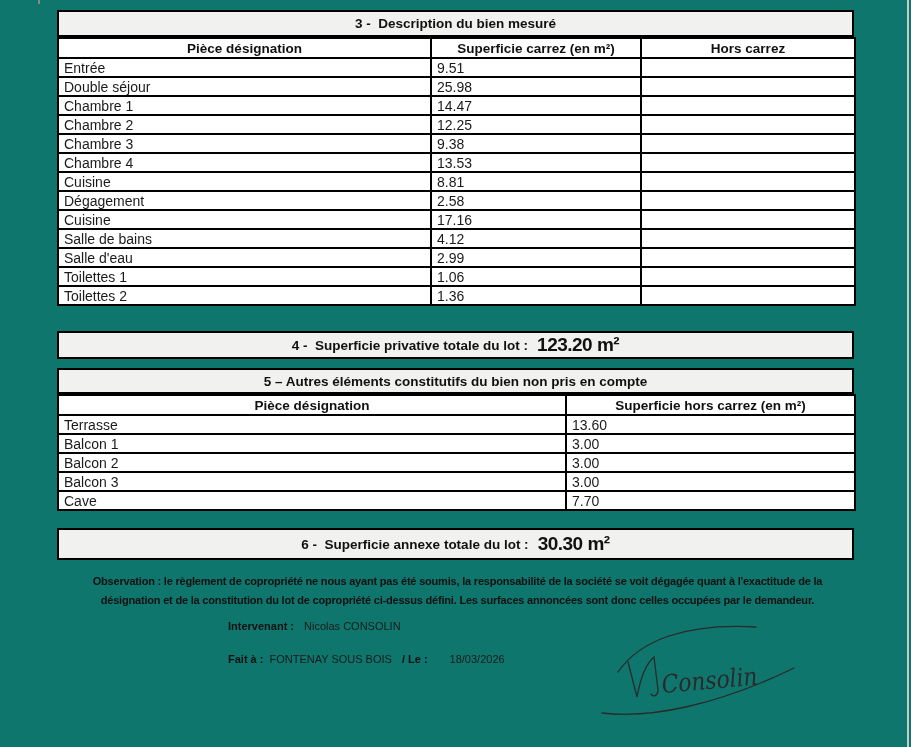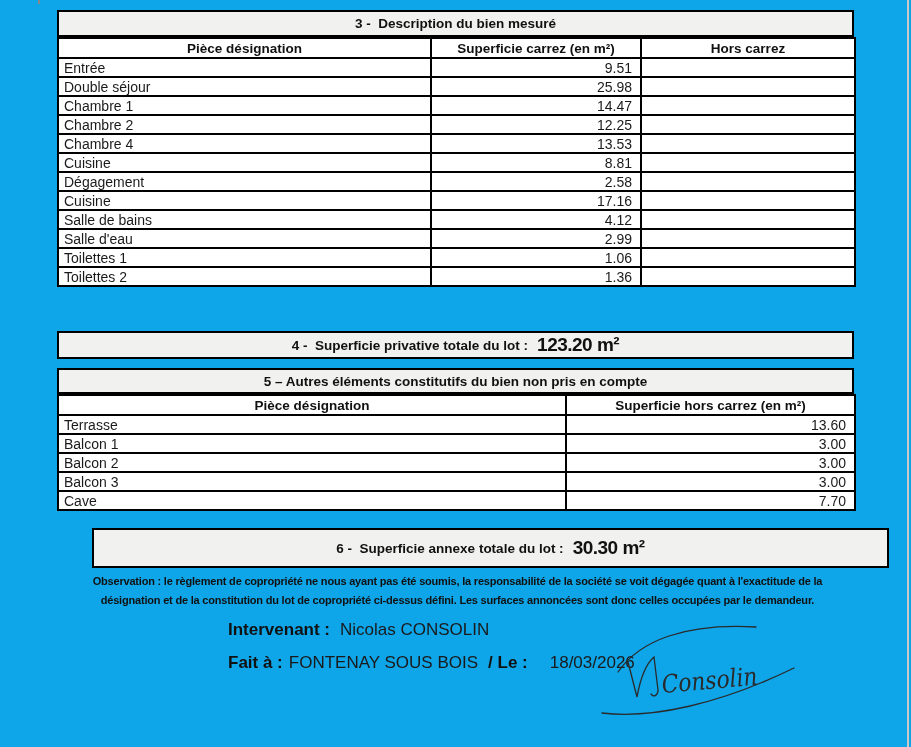--- a/index.html
+++ b/index.html
@@ -4,68 +4,68 @@
 <style>
   * { box-sizing: border-box; margin: 0; padding: 0; }
   html,body { background:#ffffff; }
   body {
     font-family: "Liberation Sans", "DejaVu Sans", sans-serif;
     color:#1a1a1a;
     width:911px; height:747px;
     position:relative;
     overflow:hidden;
   }
-  .page { position:relative; width:911px; height:747px; background:#0ea5e9; }
+  .page { position:relative; width:911px; height:747px; background:#0f766e; }
 
   
   .gray-box {
     position:absolute; left:57px; width:797px;
     background:#f1f1ef;
     border:2px solid #000;
     display:flex; align-items:center; justify-content:center;
     white-space:pre;
   }
   .gray-box .box-title { font-weight:bold; font-size:13.5px; color:#111; white-space:pre; }
   .banner-label { font-weight:bold; font-size:13.5px; color:#111; white-space:pre; }
   .banner-value { font-weight:bold; font-size:19px; color:#111; margin-left:9px; letter-spacing:-0.5px; }
 
   #title3 { top:10px; height:27px; }
   #banner4 { top:331px; height:28px; }
   #title5 { top:368px; height:26px; }
-  #banner6 { top:528px; height:40px;margin-left:35px; }
+  #banner6 { top:528px; height:32px; }
 
   
   table {
     position:absolute; left:57px;
     border-collapse:collapse;
     table-layout:fixed;
     width:797px;
     background:#fff;
   }
   #table3 { top:37px; }
   #table5 { top:394px; }
   th, td { border:2px solid #000; overflow:hidden; }
   th {
     font-weight:bold; font-size:13.5px; text-align:center;
     height:20px; padding:0 12px; color:#111;
   }
   td { font-size:14px; height:19px; padding:0 5px; color:#1a1a1a; }
-  td.val { text-align:right; padding-right:8px; }
+  td.val { text-align:left; padding-right:8px; }
 
   
   .observation {
     position:absolute; left:59px; top:572px; width:797px;
     text-align:center;
     font-size:11px; font-weight:bold; letter-spacing:-0.2px;
     line-height:19px; color:#111;
     white-space:nowrap;
   }
 
   
-  .info-line { position:absolute; left:228px; font-size:17px; color:#1a1a1a; white-space:pre; }
+  .info-line { position:absolute; left:228px; font-size:11px; color:#1a1a1a; white-space:pre; }
   #line-intervenant { top:620px; }
   #line-fait { top:653px; }
   .b { font-weight:bold; color:#111; }
 
   
   #signature { position:absolute; left:588px; top:606px; width:245px; height:122px; }
   #signature path { fill:none; stroke:#2a2a2a; stroke-width:1.3; stroke-linecap:round; }
   #signature text {
     font-family:"DejaVu Serif", serif;
     font-style:italic; font-size:25px; fill:#2a2a2a;
@@ -116,20 +116,25 @@
           <td class="val">14.47</td>
           <td></td>
         </tr>
 
         <tr>
           <td class="name">Chambre 2</td>
           <td class="val">12.25</td>
           <td></td>
         </tr>
 
+        <tr>
+          <td class="name">Chambre 3</td>
+          <td class="val">9.38</td>
+          <td></td>
+        </tr>
 
         <tr>
           <td class="name">Chambre 4</td>
           <td class="val">13.53</td>
           <td></td>
         </tr>
 
         <tr>
           <td class="name">Cuisine</td>
           <td class="val">8.81</td>

